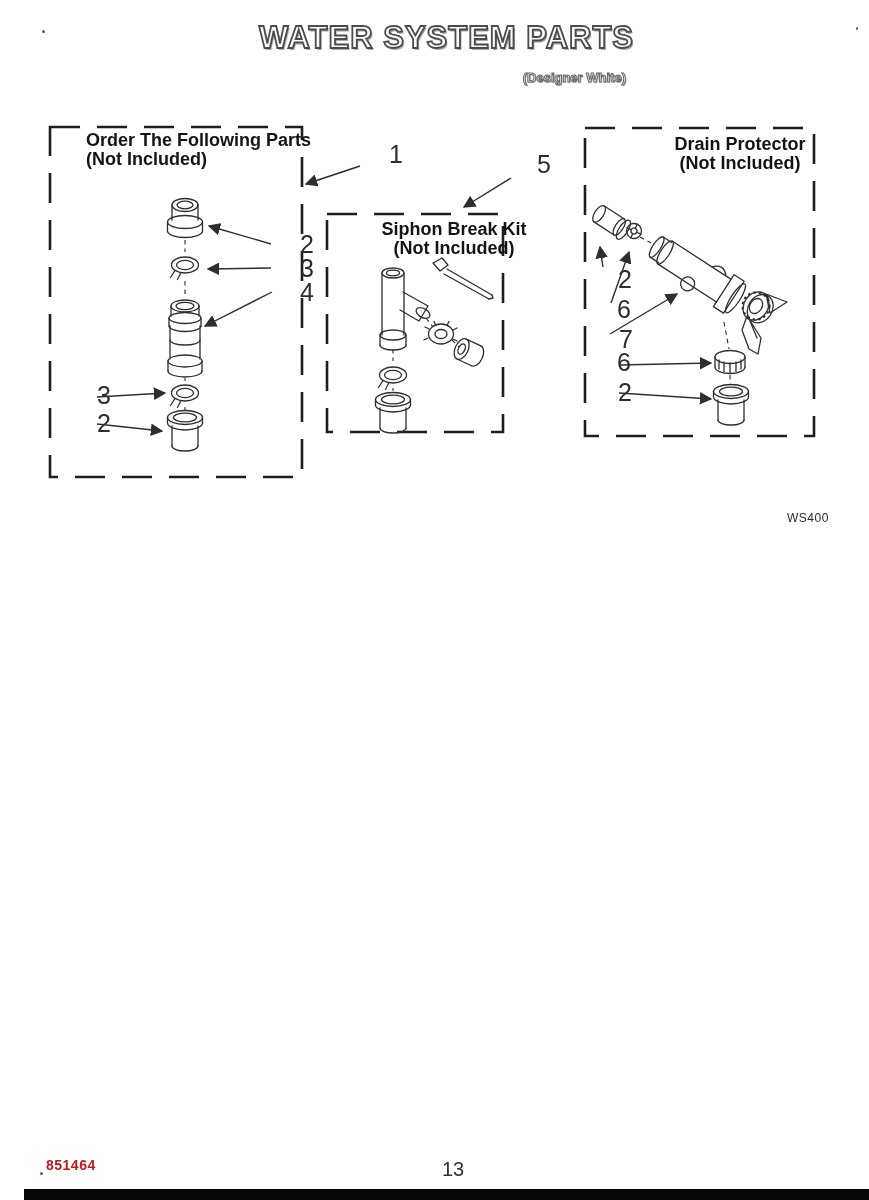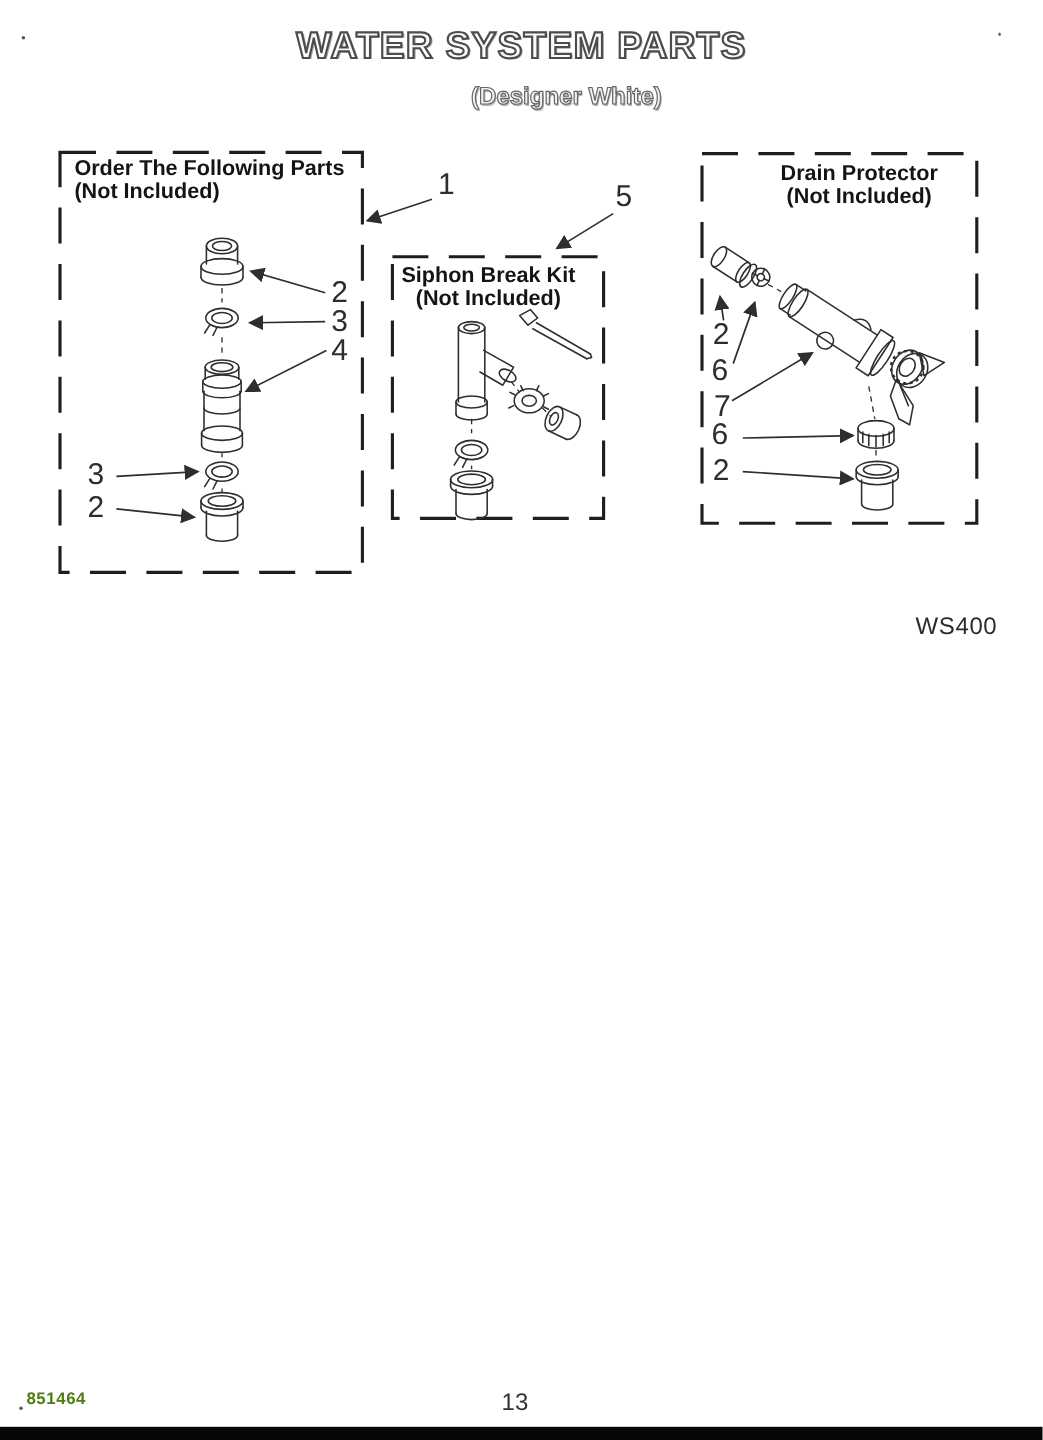--- a/index.html
+++ b/index.html
@@ -1,46 +1,46 @@
 <!DOCTYPE html>
 <html><head>
 <meta charset="utf-8">
 <style>
   html,body{margin:0;padding:0;background:#fff;}
   .page{
     position:relative;width:869px;height:1200px;background:#fff;overflow:hidden;
     font-family:"Liberation Sans",sans-serif;color:#222;
   }
-  .abs{position:absolute;}
+  .abs{position:absolute;margin-left:24px;}
   .title{
     left:0;right:0;top:20px;text-align:center;
     font-size:31px;font-weight:800;letter-spacing:1px;
     color:#fbfbfb;-webkit-text-stroke:1.8px #4c4c4c;
     text-shadow:1.5px 1.5px 0 #a8a8a8;
     white-space:nowrap;
   }
   .sub1{
     left:0;right:0;top:53px;text-align:center;
     font-size:15px;font-weight:700;
     color:#f2f2f2;-webkit-text-stroke:1px #666;
     text-shadow:1px 1px 0 #b5b5b5;white-space:nowrap;
   }
   .sub2{
-    left:342px;top:70px;width:260px;text-align:center;
-    font-size:20px;font-weight:700;
+    left:342px;top:70px;width:260px;text-align:right;
+    font-size:13px;font-weight:700;
     color:#f2f2f2;-webkit-text-stroke:1px #666;
     text-shadow:1px 1px 0 #b5b5b5;white-space:nowrap;
   }
   .boxtitle{font-size:18px;font-weight:700;color:#141414;line-height:19px;}
   .bt-splice{left:62px;top:131px;width:238px;}
-  .bt-siphon{left:311px;top:220px;width:192px;text-align:center;}
+  .bt-siphon{left:334px;top:220px;width:192px;text-align:center;}
   .bt-drain{left:585px;top:135px;width:262px;text-align:center;}
   .callout{font-size:25px;font-weight:400;color:#2d2d2d;line-height:1;}
-  .ws{left:763px;top:511px;font-size:20px;color:#2b2b2b;letter-spacing:0.5px;}
-  .foot-doc{left:22px;top:1157px;font-size:14px;font-weight:700;color:#4d7c0f;letter-spacing:0.5px;}
+  .ws{left:763px;top:511px;font-size:12px;color:#2b2b2b;letter-spacing:0.5px;}
+  .foot-doc{left:22px;top:1157px;font-size:14px;font-weight:700;color:#b91c1c;letter-spacing:0.5px;}
   .foot-page{left:418px;top:1158px;font-size:20px;color:#333;}
   .speck{background:#5a5a5a;border-radius:50%;}
   .scanbar{left:0;top:1189px;width:869px;height:11px;background:#060606;}
   svg.art{position:absolute;left:0;top:0;}
   .dashbox{fill:none;stroke:#1e1e1e;stroke-width:2.6;stroke-dasharray:30 17;}
   .ln{stroke:#2e2e2e;stroke-width:1.3;fill:none;stroke-linecap:round;stroke-linejoin:round;}
   .cdash{stroke:#2e2e2e;stroke-width:1.1;fill:none;stroke-dasharray:4.5 4;}
   .arrow{stroke:#2e2e2e;stroke-width:1.4;fill:none;marker-end:url(#arrowhead);}
   .ribs{stroke:#2e2e2e;stroke-width:2;fill:none;stroke-dasharray:2.5 3;}
 </style>

